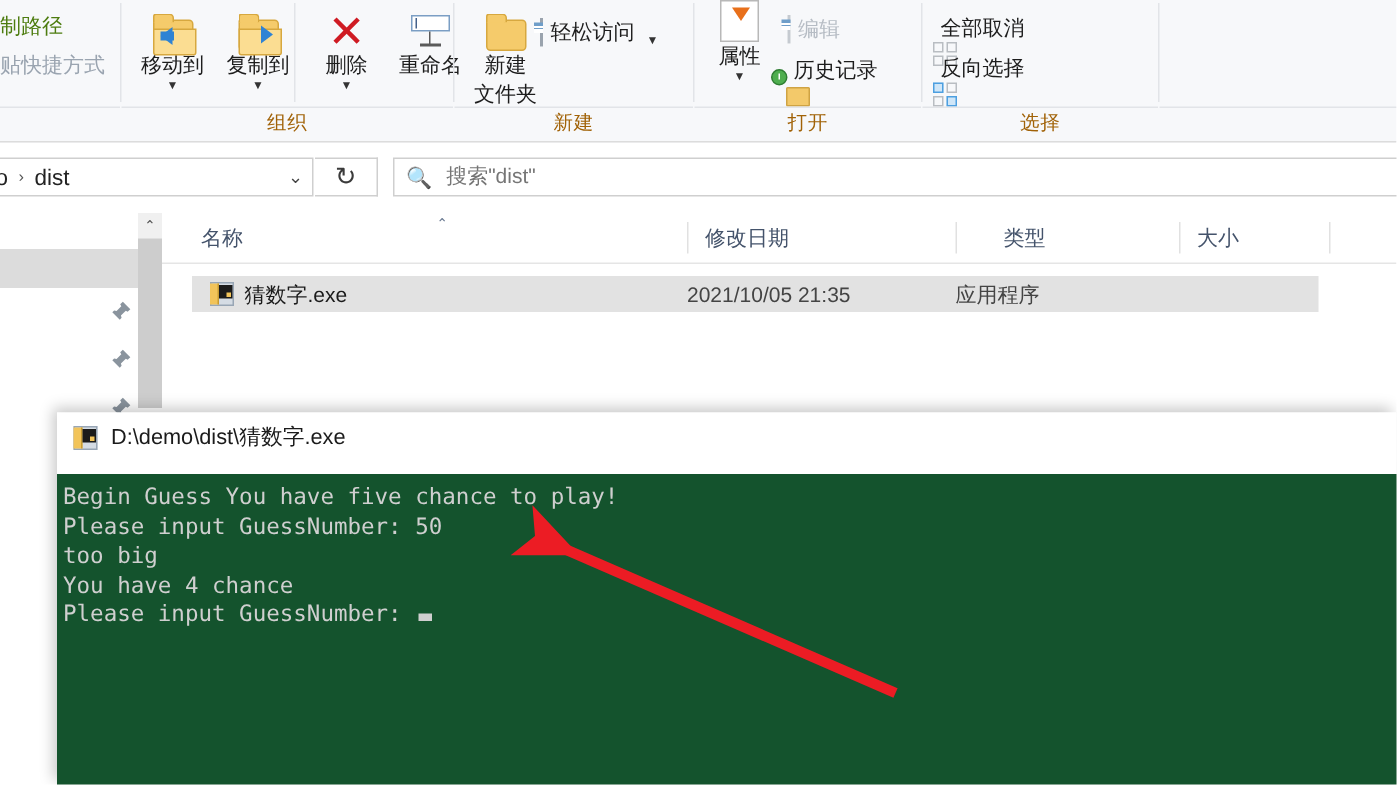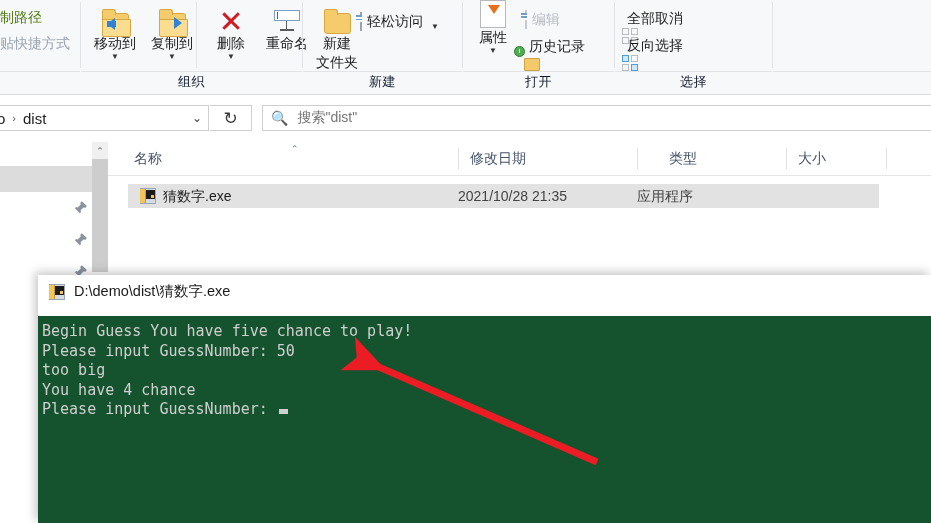--- a/index.html
+++ b/index.html
@@ -14,21 +14,21 @@
   
   .ribbon {
     position: absolute; left:0; top:0; width:931px; height:95px;
     background:#f7f8fa;
     border-bottom:1px solid #dcdcdc;
   }
   .rb-groups { position:relative; width:100%; height:72px; }
   .rb-sep { position:absolute; top:2px; width:1px; height:66px; background:#e2e4e8; }
   .rb-grp-label {
     position:absolute; top:72px; height:22px; line-height:20px;
-    text-align:center; font-size:13px; color:#0f172a; letter-spacing:.5px;
+    text-align:center; font-size:13px; color:#a16207; letter-spacing:.5px;
   }
   .rb-underline { position:absolute; top:71px; height:1px; background:#e2e4e8; }
 
   
   .leftcmds { position:absolute; left:0; top:4px; width:78px; }
   .leftcmd { height:26px; line-height:26px; font-size:14px; color:#4d7c0f; padding-left:0; white-space:nowrap; }
   .leftcmd.dim { color:#9aa4b0; }
 
   .bigbtn { position:absolute; text-align:center; width:62px; }
   .bigbtn .ico { height:34px; display:flex; align-items:flex-end; justify-content:center; }
@@ -350,21 +350,21 @@
 
       <div class="row">
         <div class="nm">
           <span class="exeico">
             <span class="bg"></span>
               <span class="yl"></span>
               <span class="dk"></span>
           </span>
           <span>猜数字.exe</span>
         </div>
-        <div class="c" style="left:330px;">2021/10/28 21:35</div>
+        <div class="c" style="left:330px;">2021/10/05 21:35</div>
         <div class="c" style="left:509px;">应用程序</div>
       </div>
     </div>
   </div>
 
   <div class="console">
     <div class="titlebar">
       <span class="exeico">
         <span class="bg"></span>
           <span class="yl"></span>

